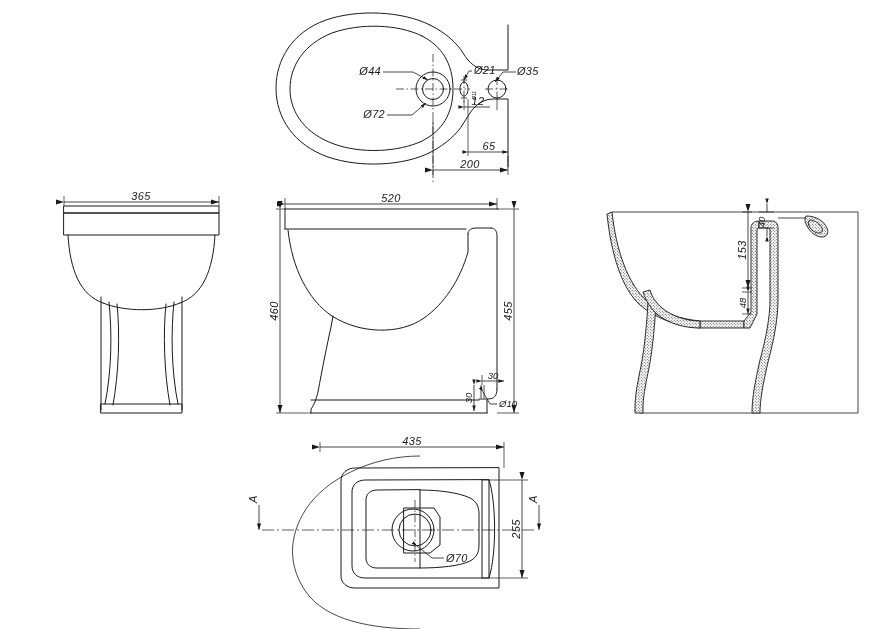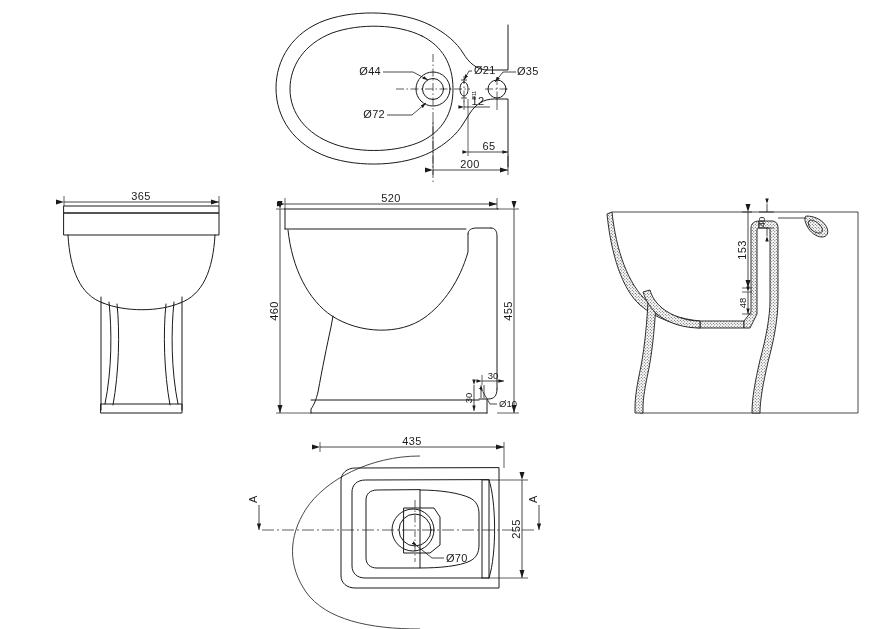--- a/index.html
+++ b/index.html
@@ -13,20 +13,21 @@
     font-family: "Liberation Sans", sans-serif;
     overflow: hidden;
     position: relative;
   }
   #sheet {
     position: absolute;
     left: 0; top: 0;
     width: 891px;
     height: 629px;
     background: #ffffff;
+    font-style: italic;
   }
   svg.dwg {
     display: block;
     width: 891px;
     height: 629px;
   }
   .ln      { stroke: #1a1a1a; stroke-width: 1; fill: none; stroke-linecap: round; stroke-linejoin: round; }
   .ln-thin { stroke: #1a1a1a; stroke-width: 0.8; fill: none; }
   .ln-dim  { stroke: #1a1a1a; stroke-width: 0.8; fill: none; }
   .ln-ext  { stroke: #1a1a1a; stroke-width: 0.7; fill: none; }

